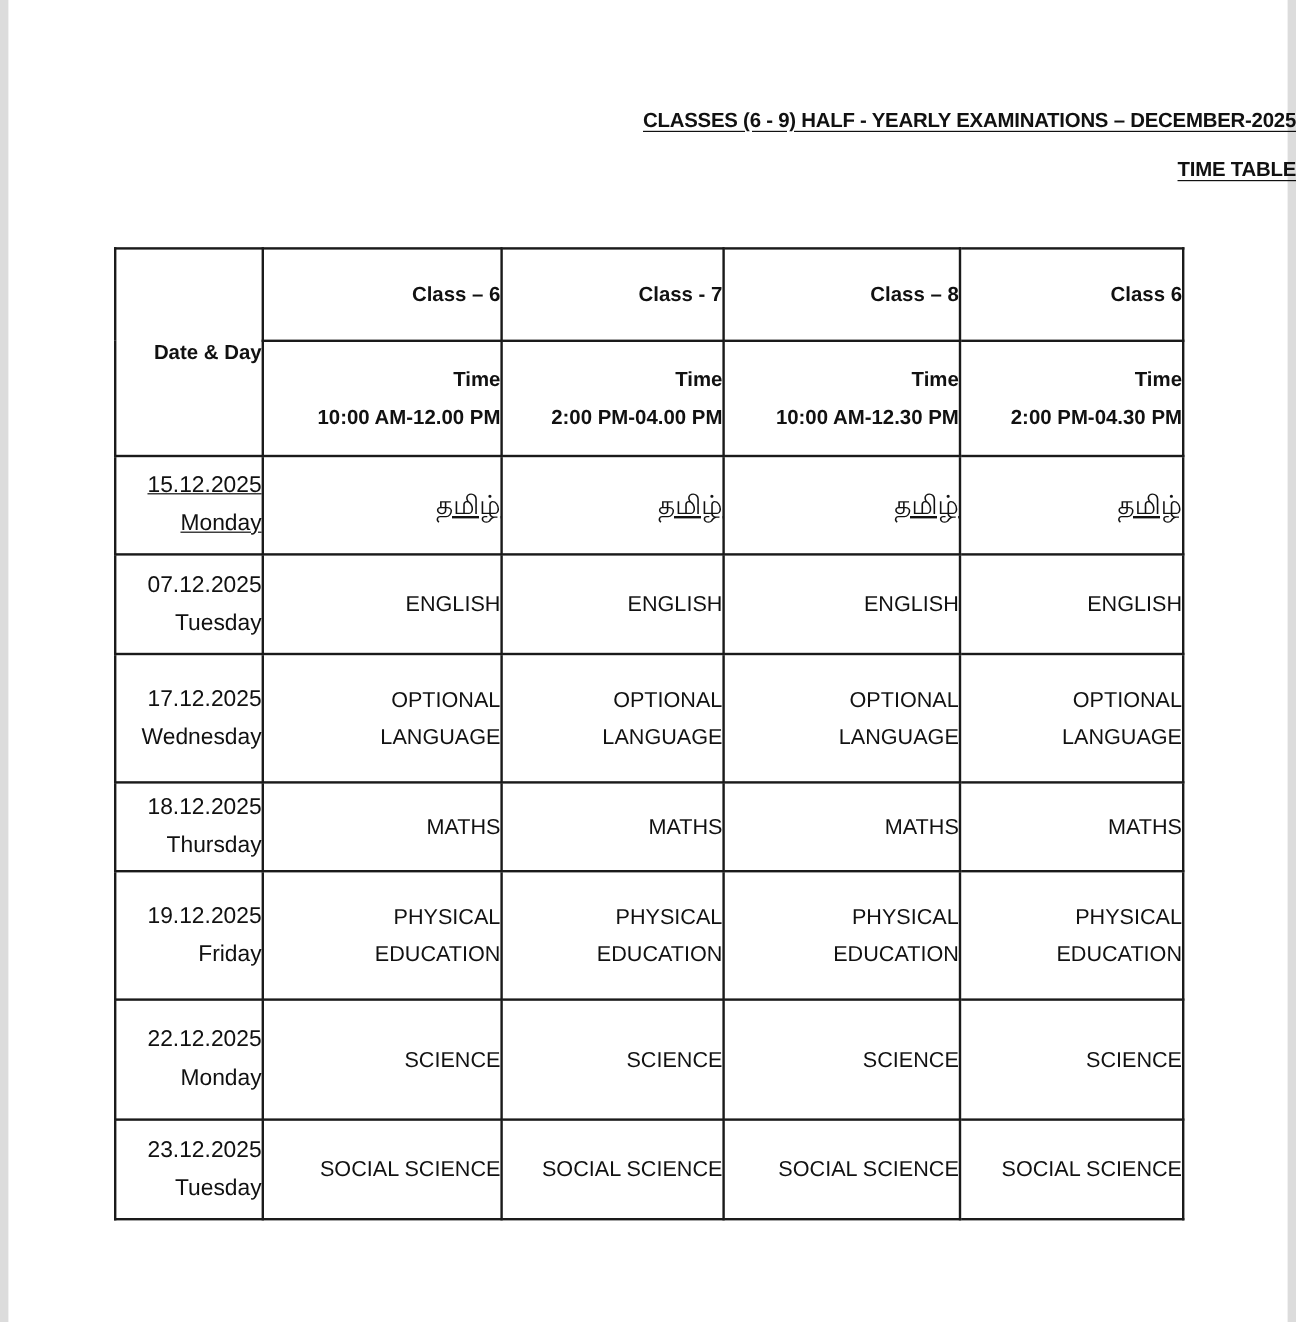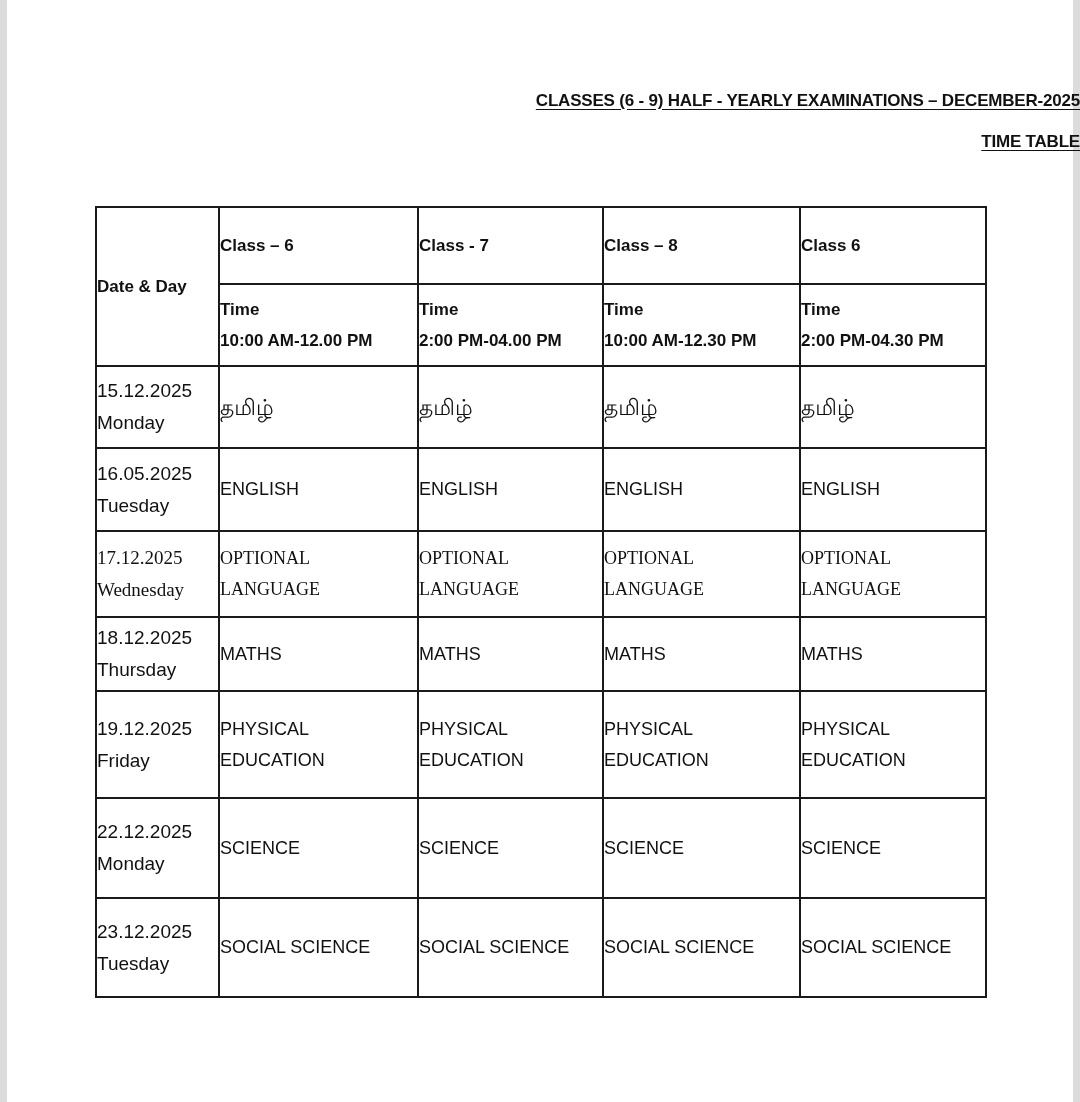--- a/index.html
+++ b/index.html
@@ -16,21 +16,21 @@
     font-weight: bold; font-size: 17px; text-decoration: underline;
     text-underline-offset: 3px; letter-spacing: -0.2px;
   }
   .t1 { top: 91px; }
   .t2 { top: 132px; }
   table {
     position: absolute; left: 95px; top: 206px;
     border-collapse: collapse; table-layout: fixed;
   }
   td, th {
-    border: 2px solid #1a1a1a; text-align: left; vertical-align: middle;
+    border: 2px solid #1a1a1a; text-align: right; vertical-align: middle;
     padding: 0; font-size: 18px; line-height: 31px; font-weight: normal;
   }
   th { font-weight: bold; font-size: 17px; }
   .date-cell { font-size: 19px; line-height: 32px; }
   .tamil { font-family: "DejaVu Sans", sans-serif; font-size: 22px; margin-top: 41px; }
   .subj { font-size: 18px; }
   .block { display: block; }
 </style>
 </head>
 <body>
@@ -50,77 +50,77 @@
     <col style="width:186px">
   </colgroup>
   <thead>
     <tr style="height:77px">
       <th rowspan="2">Date &amp; Day</th>
       <th>Class – 6</th>
       <th>Class - 7</th>
       <th>Class – 8</th>
       <th>Class 6</th>
     </tr>
-    <tr style="height:82px">
+    <tr style="height:96px">
       <th>
           <span class="block">Time</span>
           <span class="block">10:00 AM-12.00 PM</span>
         </th>
       <th>
           <span class="block">Time</span>
           <span class="block">2:00 PM-04.00 PM</span>
         </th>
       <th>
           <span class="block">Time</span>
           <span class="block">10:00 AM-12.30 PM</span>
         </th>
       <th>
           <span class="block">Time</span>
           <span class="block">2:00 PM-04.30 PM</span>
         </th>
     </tr>
   </thead>
   <tbody id="tbody">
-      <tr style="height: 82px;">
+      <tr style="height: 82px; text-decoration: underline;">
         <td class="date-cell">
           <span class="block">15.12.2025</span>
           <span class="block">Monday</span>
         </td>
         <td class="tamil">
           <span class="block">தமிழ்</span>
         </td>
         <td class="tamil">
           <span class="block">தமிழ்</span>
         </td>
         <td class="tamil">
           <span class="block">தமிழ்</span>
         </td>
         <td class="tamil">
           <span class="block">தமிழ்</span>
         </td>
       </tr>
       <tr style="height: 83px;">
         <td class="date-cell">
-          <span class="block">16.05.2025</span>
+          <span class="block">07.12.2025</span>
           <span class="block">Tuesday</span>
         </td>
         <td class="subj">
           <span class="block">ENGLISH</span>
         </td>
         <td class="subj">
           <span class="block">ENGLISH</span>
         </td>
         <td class="subj">
           <span class="block">ENGLISH</span>
         </td>
         <td class="subj">
           <span class="block">ENGLISH</span>
         </td>
       </tr>
-      <tr style="height: 86px; font-family: Liberation Serif, serif;">
+      <tr style="height: 107px;">
         <td class="date-cell">
           <span class="block">17.12.2025</span>
           <span class="block">Wednesday</span>
         </td>
         <td class="subj">
           <span class="block">OPTIONAL</span>
           <span class="block">LANGUAGE</span>
         </td>
         <td class="subj">
           <span class="block">OPTIONAL</span>
@@ -186,21 +186,21 @@
         <td class="subj">
           <span class="block">SCIENCE</span>
         </td>
         <td class="subj">
           <span class="block">SCIENCE</span>
         </td>
         <td class="subj">
           <span class="block">SCIENCE</span>
         </td>
       </tr>
-      <tr style="height: 99px; padding-left: 30px;">
+      <tr style="height: 83px; padding-left: 30px;">
         <td class="date-cell">
           <span class="block">23.12.2025</span>
           <span class="block">Tuesday</span>
         </td>
         <td class="subj">
           <span class="block">SOCIAL SCIENCE</span>
         </td>
         <td class="subj">
           <span class="block">SOCIAL SCIENCE</span>
         </td>

